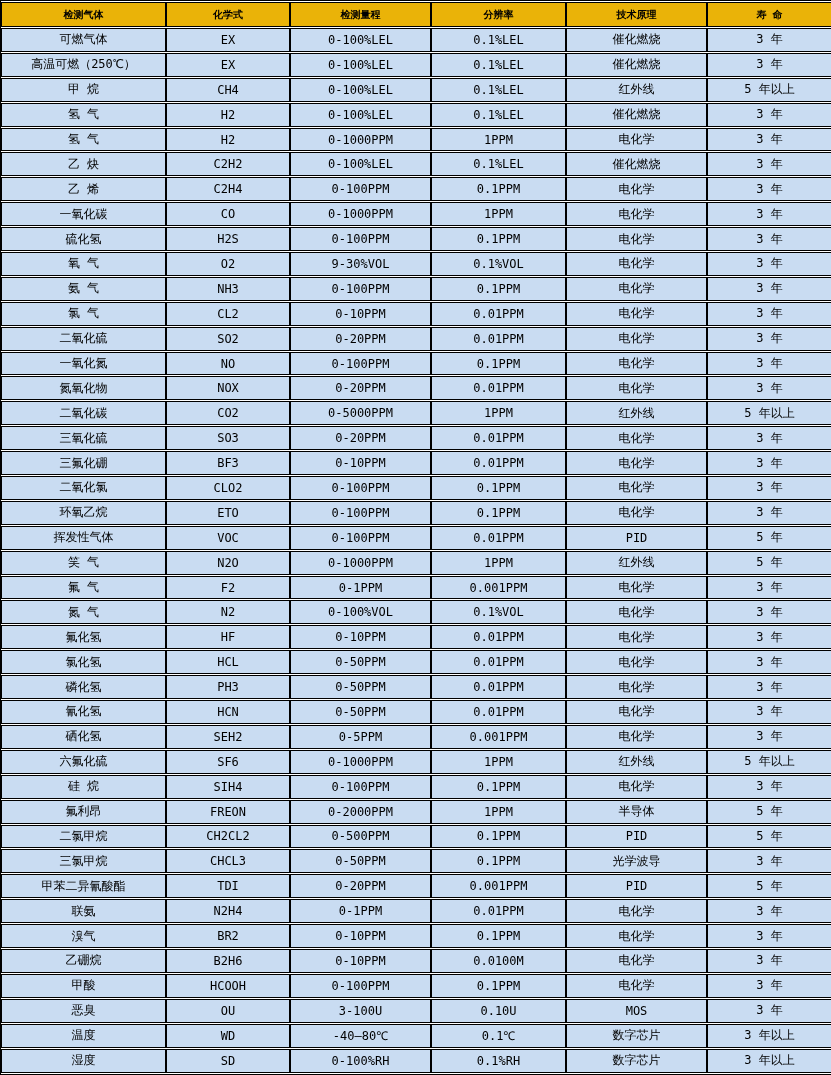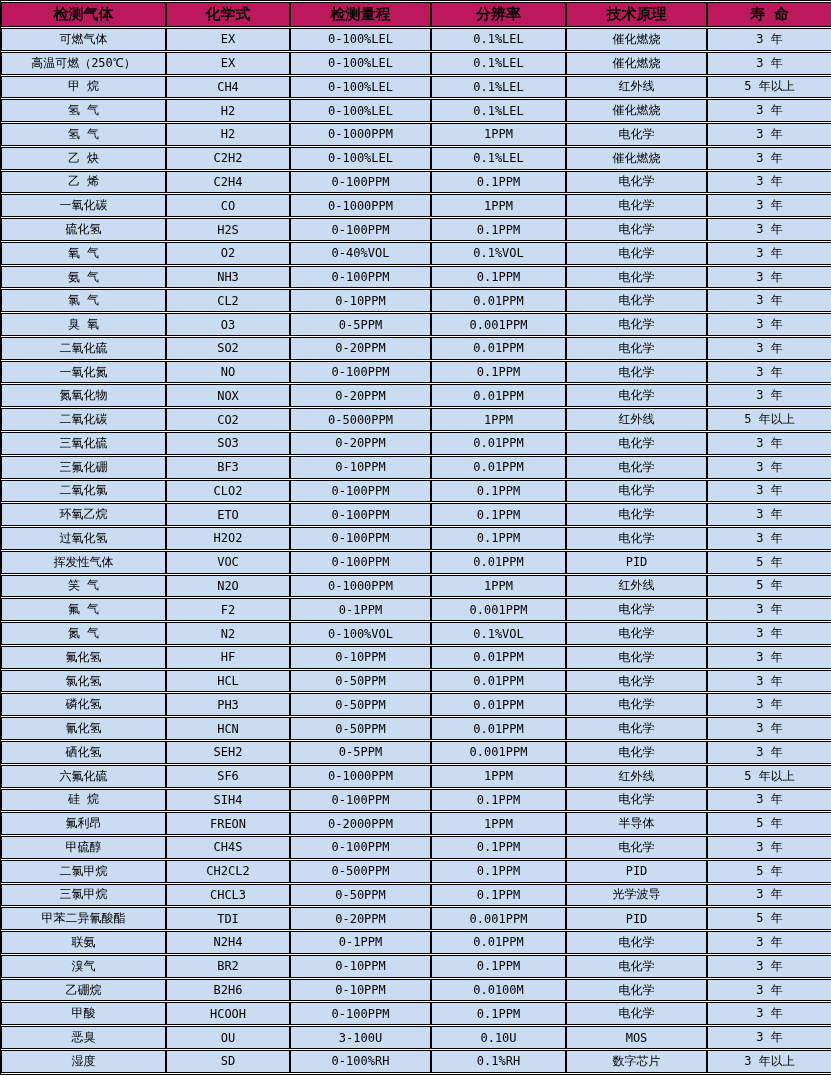--- a/index.html
+++ b/index.html
@@ -21,22 +21,22 @@
   .spec-table td {
     border: 1px solid #000000;
     text-align: center;
     vertical-align: middle;
     padding: 0 2px;
     overflow: hidden;
     white-space: nowrap;
     color: #000000;
   }
   .spec-table th {
-    background: #be185d;
-    font-size: 15px;
+    background: #eab308;
+    font-size: 10px;
     font-weight: bold;
     height: 23px;
   }
   .spec-table td {
     background: #C9DCF2;
     font-size: 12px;
     font-weight: normal;
   }
   col.c-gas      { width: 165px; }
   col.c-formula  { width: 124px; }
@@ -136,21 +136,21 @@
         <td>硫化氢</td>
         <td>H2S</td>
         <td>0-100PPM</td>
         <td>0.1PPM</td>
         <td>电化学</td>
         <td>3 年</td>
       </tr>
       <tr>
         <td>氧 气</td>
         <td>O2</td>
-        <td>0-40%VOL</td>
+        <td>9-30%VOL</td>
         <td>0.1%VOL</td>
         <td>电化学</td>
         <td>3 年</td>
       </tr>
       <tr>
         <td>氨 气</td>
         <td>NH3</td>
         <td>0-100PPM</td>
         <td>0.1PPM</td>
         <td>电化学</td>
@@ -158,28 +158,20 @@
       </tr>
       <tr>
         <td>氯 气</td>
         <td>CL2</td>
         <td>0-10PPM</td>
         <td>0.01PPM</td>
         <td>电化学</td>
         <td>3 年</td>
       </tr>
       <tr>
-        <td>臭 氧</td>
-        <td>O3</td>
-        <td>0-5PPM</td>
-        <td>0.001PPM</td>
-        <td>电化学</td>
-        <td>3 年</td>
-      </tr>
-      <tr>
         <td>二氧化硫</td>
         <td>SO2</td>
         <td>0-20PPM</td>
         <td>0.01PPM</td>
         <td>电化学</td>
         <td>3 年</td>
       </tr>
       <tr>
         <td>一氧化氮</td>
         <td>NO</td>
@@ -224,28 +216,20 @@
         <td>二氧化氯</td>
         <td>CLO2</td>
         <td>0-100PPM</td>
         <td>0.1PPM</td>
         <td>电化学</td>
         <td>3 年</td>
       </tr>
       <tr>
         <td>环氧乙烷</td>
         <td>ETO</td>
-        <td>0-100PPM</td>
-        <td>0.1PPM</td>
-        <td>电化学</td>
-        <td>3 年</td>
-      </tr>
-      <tr>
-        <td>过氧化氢</td>
-        <td>H2O2</td>
         <td>0-100PPM</td>
         <td>0.1PPM</td>
         <td>电化学</td>
         <td>3 年</td>
       </tr>
       <tr>
         <td>挥发性气体</td>
         <td>VOC</td>
         <td>0-100PPM</td>
         <td>0.01PPM</td>
@@ -332,28 +316,20 @@
         <td>电化学</td>
         <td>3 年</td>
       </tr>
       <tr>
         <td>氟利昂</td>
         <td>FREON</td>
         <td>0-2000PPM</td>
         <td>1PPM</td>
         <td>半导体</td>
         <td>5 年</td>
-      </tr>
-      <tr>
-        <td>甲硫醇</td>
-        <td>CH4S</td>
-        <td>0-100PPM</td>
-        <td>0.1PPM</td>
-        <td>电化学</td>
-        <td>3 年</td>
       </tr>
       <tr>
         <td>二氯甲烷</td>
         <td>CH2CL2</td>
         <td>0-500PPM</td>
         <td>0.1PPM</td>
         <td>PID</td>
         <td>5 年</td>
       </tr>
       <tr>
@@ -406,20 +382,28 @@
       </tr>
       <tr>
         <td>恶臭</td>
         <td>OU</td>
         <td>3-100U</td>
         <td>0.10U</td>
         <td>MOS</td>
         <td>3 年</td>
       </tr>
       <tr>
+        <td>温度</td>
+        <td>WD</td>
+        <td>-40—80℃</td>
+        <td>0.1℃</td>
+        <td>数字芯片</td>
+        <td>3 年以上</td>
+      </tr>
+      <tr>
         <td>湿度</td>
         <td>SD</td>
         <td>0-100%RH</td>
         <td>0.1%RH</td>
         <td>数字芯片</td>
         <td>3 年以上</td>
       </tr>
     </tbody>
 </table>
 

